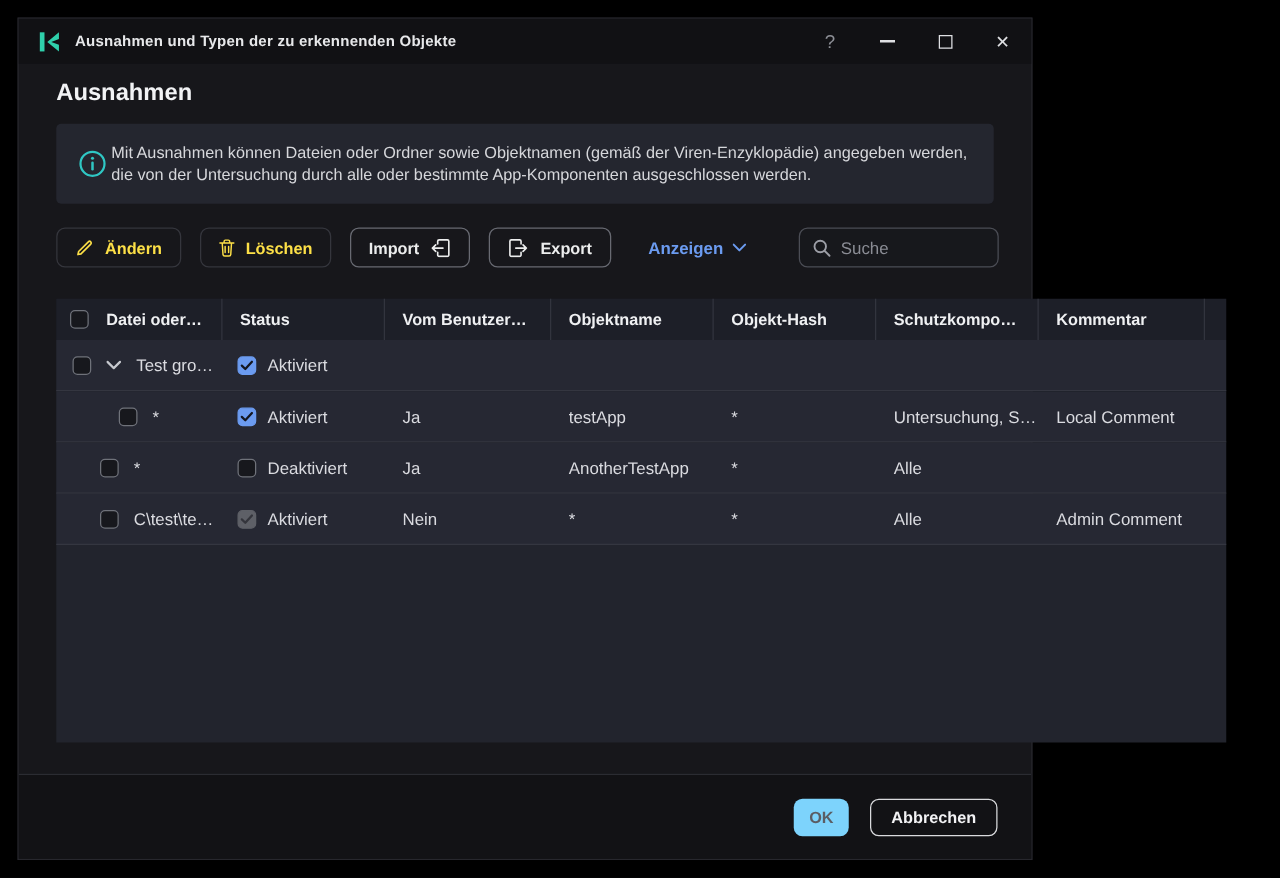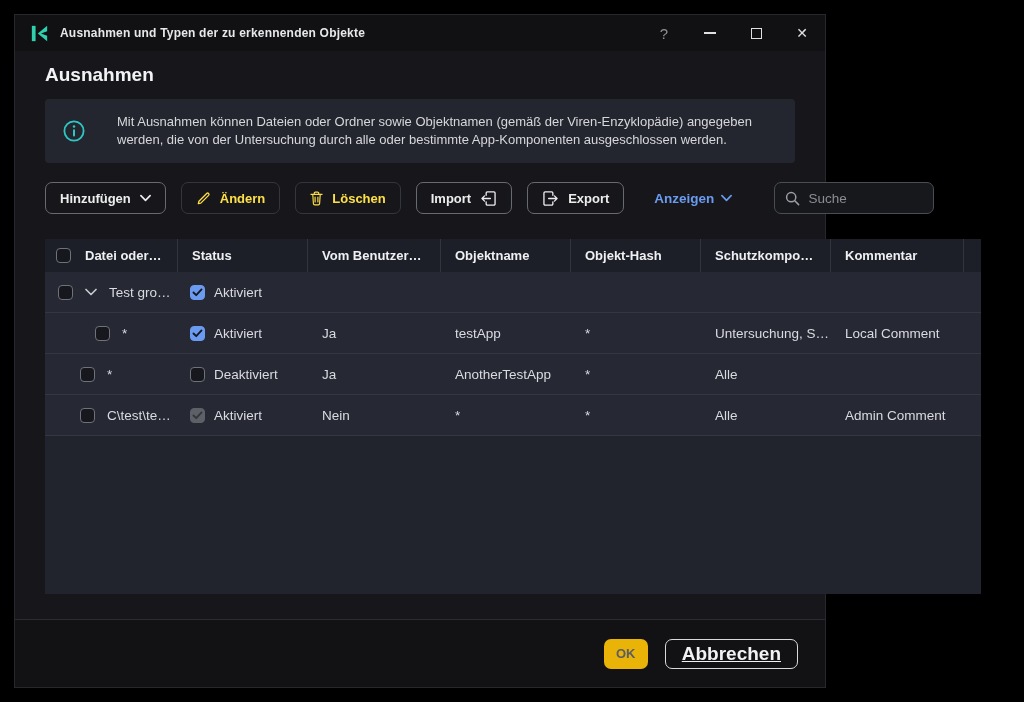--- a/index.html
+++ b/index.html
@@ -19,21 +19,21 @@
              font-family:"Liberation Sans","DejaVu Sans",sans-serif; }
   .win-btn.help { color:#8e9097; font-size:15px; }
   .min-glyph { display:block; width:12px; height:2px; background:#dfe0e3; }
   .max-glyph { display:block; width:11px; height:11px; border:1.5px solid #dfe0e3; }
 
   
   .content { padding:0 30px; }
   .page-title { font-size:19px; font-weight:700; color:#f2f3f5; margin-top:13px; line-height:22px; }
 
   .infobox { margin-top:13px; height:64px; background:#24262f; border-radius:4px;
-             display:flex; align-items:center; padding:0 18px; gap:32px; }
+             display:flex; align-items:center; padding:0 18px; gap:4px; }
   .info-icon { flex:none; width:22px; height:22px; }
   .info-text { font-size:13px; line-height:18px; color:#d6d7db; max-width:830px; }
 
   
   .toolbar { margin-top:19px; height:32px; display:flex; align-items:center; gap:15px; }
   .btn { height:32px; border-radius:7px; background:transparent; border:1px solid #686a72;
          color:#eceded; font-size:13px; font-weight:700; padding:0 14px;
          display:inline-flex; align-items:center; gap:9px; cursor:pointer;
          font-family:"Liberation Sans","DejaVu Sans",sans-serif; white-space:nowrap; }
   .btn svg { flex:none; }
@@ -73,26 +73,26 @@
   .cbx svg { display:none; }
   .cbx.on  { background:#6b9bf0; border-color:#6b9bf0; color:#141720; }
   .cbx.dis { background:#5e6067; border-color:#5e6067; color:#34353c; }
   .cbx.on svg, .cbx.dis svg { display:block; }
   .chev { display:inline-flex; color:#c6c8ce; cursor:pointer; flex:none; }
 
   
   .footer { position:absolute; left:0; right:0; bottom:0; height:68px; background:#121215;
             border-top:1px solid #2b2c32; display:flex; align-items:center;
             justify-content:flex-end; padding-right:27px; gap:17px; }
-  .btn-ok { height:30px; min-width:44px; border:none; border-radius:7px; background:#eab308;
+  .btn-ok { height:30px; min-width:44px; border:none; border-radius:7px; background:#7dd3fc;
             color:#5b5d64; font-size:13px; font-weight:700; cursor:default; padding:0 12px;
             font-family:"Liberation Sans","DejaVu Sans",sans-serif; }
   .btn-cancel { height:30px; padding:0 16px; border-radius:7px; background:transparent;
-                border:1px solid #d9dadd; color:#f2f2f4; font-size:19px; font-weight:700;
-                cursor:pointer; font-family:"Liberation Sans","DejaVu Sans",sans-serif;text-decoration:underline; }
+                border:1px solid #d9dadd; color:#f2f2f4; font-size:13px; font-weight:700;
+                cursor:pointer; font-family:"Liberation Sans","DejaVu Sans",sans-serif; }
 </style>
 </head>
 <body>
 
 <div class="stage">
   <div class="window">
 
     <div class="titlebar">
       <span class="logo">
         <svg viewBox="0 0 20 20" width="17" height="17">
@@ -121,26 +121,20 @@
           <svg viewBox="0 0 22 22" width="22" height="22">
               <circle cx="11" cy="11" r="9.6" stroke="#2fc7c4" stroke-width="1.8" fill="none"></circle>
               <circle cx="11" cy="6.6" r="1.25" fill="#2fc7c4"></circle>
               <rect x="10" y="9.2" width="2" height="7.2" rx="1" fill="#2fc7c4"></rect>
             </svg>
         </span>
         <div class="info-text">Mit Ausnahmen können Dateien oder Ordner sowie Objektnamen (gemäß der Viren-Enzyklopädie) angegeben werden, die von der Untersuchung durch alle oder bestimmte App-Komponenten ausgeschlossen werden.</div>
       </div>
 
       <div class="toolbar">
-        <button class="btn">
-          <span>Hinzufügen</span>
-          <svg viewBox="0 0 12 8" width="11" height="8">
-              <path d="M1 1.5 L6 6.5 L11 1.5" fill="none" stroke="currentColor" stroke-width="1.8" stroke-linecap="round" stroke-linejoin="round"></path>
-            </svg>
-        </button>
         <button class="btn disabled">
           <svg viewBox="0 0 16 16" width="15" height="15">
               <path d="M2.5 13.5 L3.1 10.9 L11.4 2.6 a1.45 1.45 0 0 1 2.05 2.05 L5.1 12.9 L2.5 13.5 Z" fill="none" stroke="currentColor" stroke-width="1.4" stroke-linejoin="round"></path>
             </svg>
           <span>Ändern</span>
         </button>
         <button class="btn disabled">
           <svg viewBox="0 0 14 16" width="13" height="15">
               <path d="M1 3.5 h12 M4.6 3.5 V2.2 a1.1 1.1 0 0 1 1.1-1.1 h2.6 a1.1 1.1 0 0 1 1.1 1.1 v1.3 M3 3.5 l.65 9.9 a1.5 1.5 0 0 0 1.5 1.4 h3.7 a1.5 1.5 0 0 0 1.5-1.4 L11 3.5 M5.5 6.5 v5.2 M8.5 6.5 v5.2" fill="none" stroke="currentColor" stroke-width="1.25" stroke-linecap="round"></path>
             </svg>

